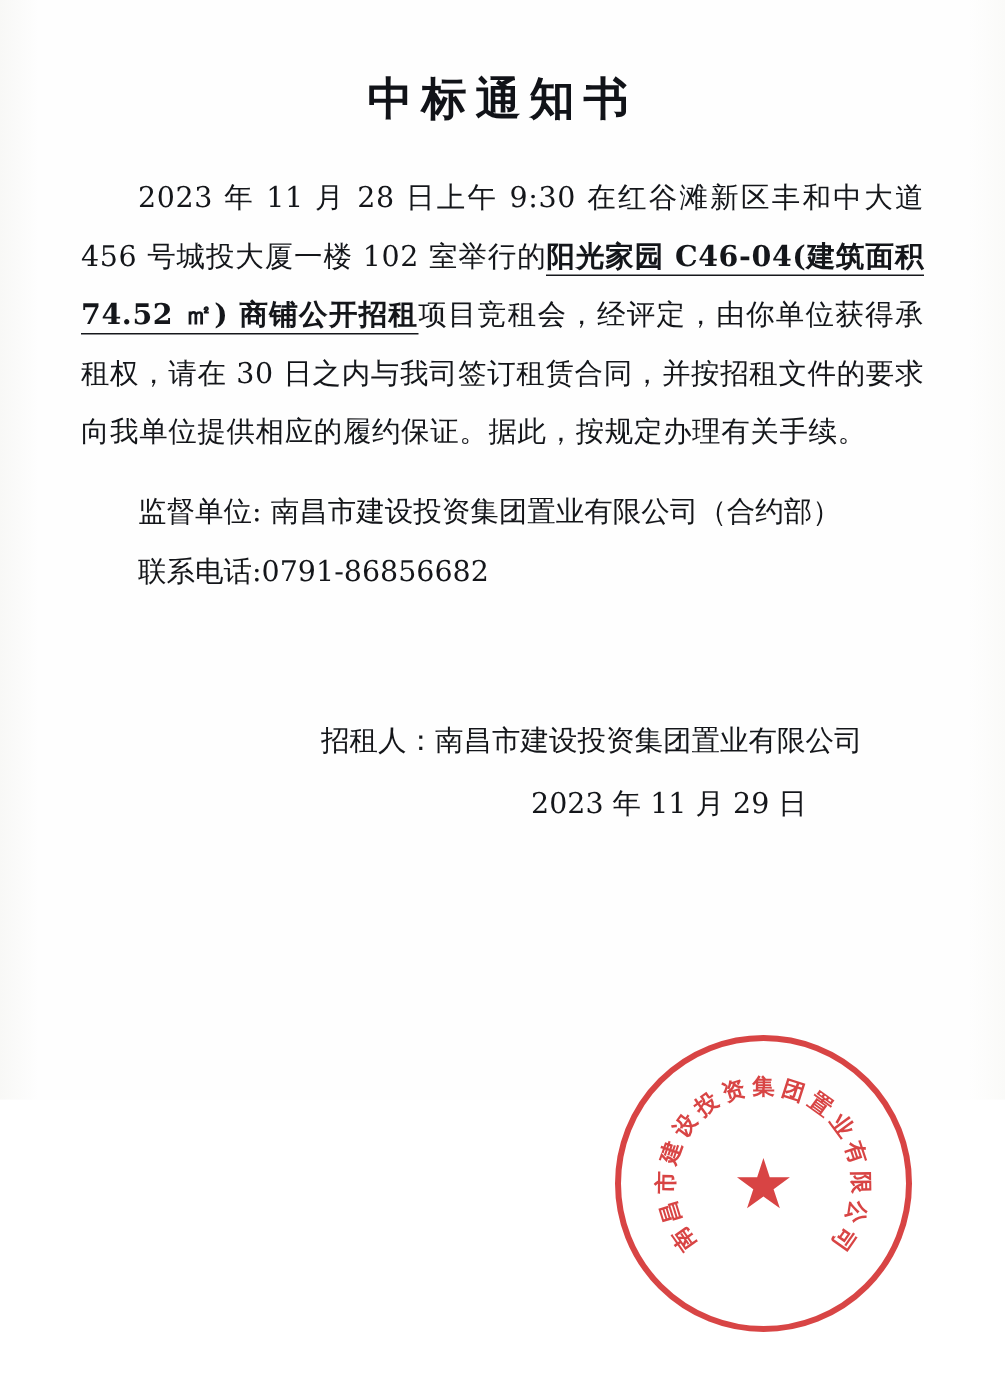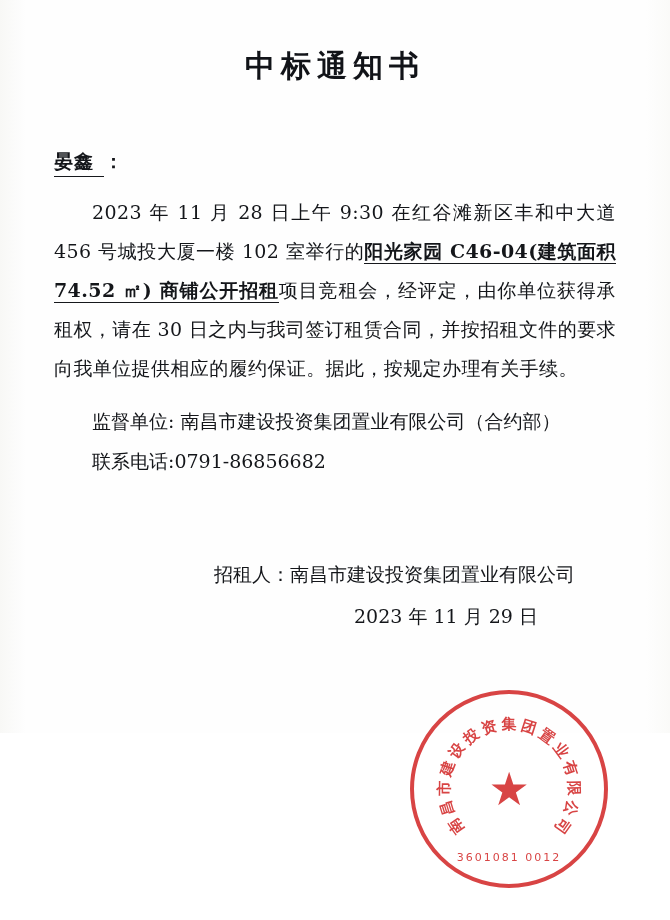--- a/index.html
+++ b/index.html
@@ -165,23 +165,20 @@
     font-family: "DejaVu Sans", sans-serif;
   }
 </style>
 </head>
 <body>
 
 <div class="page">
 
   <div class="doc-title">中标通知书</div>
 
-  <div class="salutation">
-    <span class="name">晏鑫</span><span>：</span>
-  </div>
 
   <div class="body-block">
     <span class="indent"><span>2023 年 11 月 28 日上午 9:30 在红谷滩新区丰和中大道 456 号城投大厦一楼 102 室举行的</span><span class="uline">阳光家园 C46-04(建筑面积 74.52 ㎡) 商铺公开招租</span><span>项目竞租会，经评定，由你单位获得承租权，请在 30 日之内与我司签订租赁合同，并按招租文件的要求向我单位提供相应的履约保证。据此，按规定办理有关手续。</span></span>
   </div>
 
 
 
   <div class="info-line">监督单位: 南昌市建设投资集团置业有限公司（合约部）</div>
   <div class="info-line tight">联系电话:0791-86856682</div>
 
@@ -203,17 +200,16 @@
           <span style="transform: rotate(0deg) translate(-50%, -74px) rotate(0deg); transform-origin: 0px 0px; position: absolute; left: 50%; top: 50%;">集</span>
           <span style="transform: rotate(17.8571deg) translate(-50%, -74px) rotate(0deg); transform-origin: 0px 0px; position: absolute; left: 50%; top: 50%;">团</span>
           <span style="transform: rotate(35.7143deg) translate(-50%, -74px) rotate(0deg); transform-origin: 0px 0px; position: absolute; left: 50%; top: 50%;">置</span>
           <span style="transform: rotate(53.5714deg) translate(-50%, -74px) rotate(0deg); transform-origin: 0px 0px; position: absolute; left: 50%; top: 50%;">业</span>
           <span style="transform: rotate(71.4286deg) translate(-50%, -74px) rotate(0deg); transform-origin: 0px 0px; position: absolute; left: 50%; top: 50%;">有</span>
           <span style="transform: rotate(89.2857deg) translate(-50%, -74px) rotate(0deg); transform-origin: 0px 0px; position: absolute; left: 50%; top: 50%;">限</span>
           <span style="transform: rotate(107.143deg) translate(-50%, -74px) rotate(0deg); transform-origin: 0px 0px; position: absolute; left: 50%; top: 50%;">公</span>
           <span style="transform: rotate(125deg) translate(-50%, -74px) rotate(0deg); transform-origin: 0px 0px; position: absolute; left: 50%; top: 50%;">司</span>
         </div>
       <div class="seal-star">★</div>
-      <div class="seal-bottom">3601081 0012</div>
     </div>
   </div>
 
 </div>
 
 </body></html>

